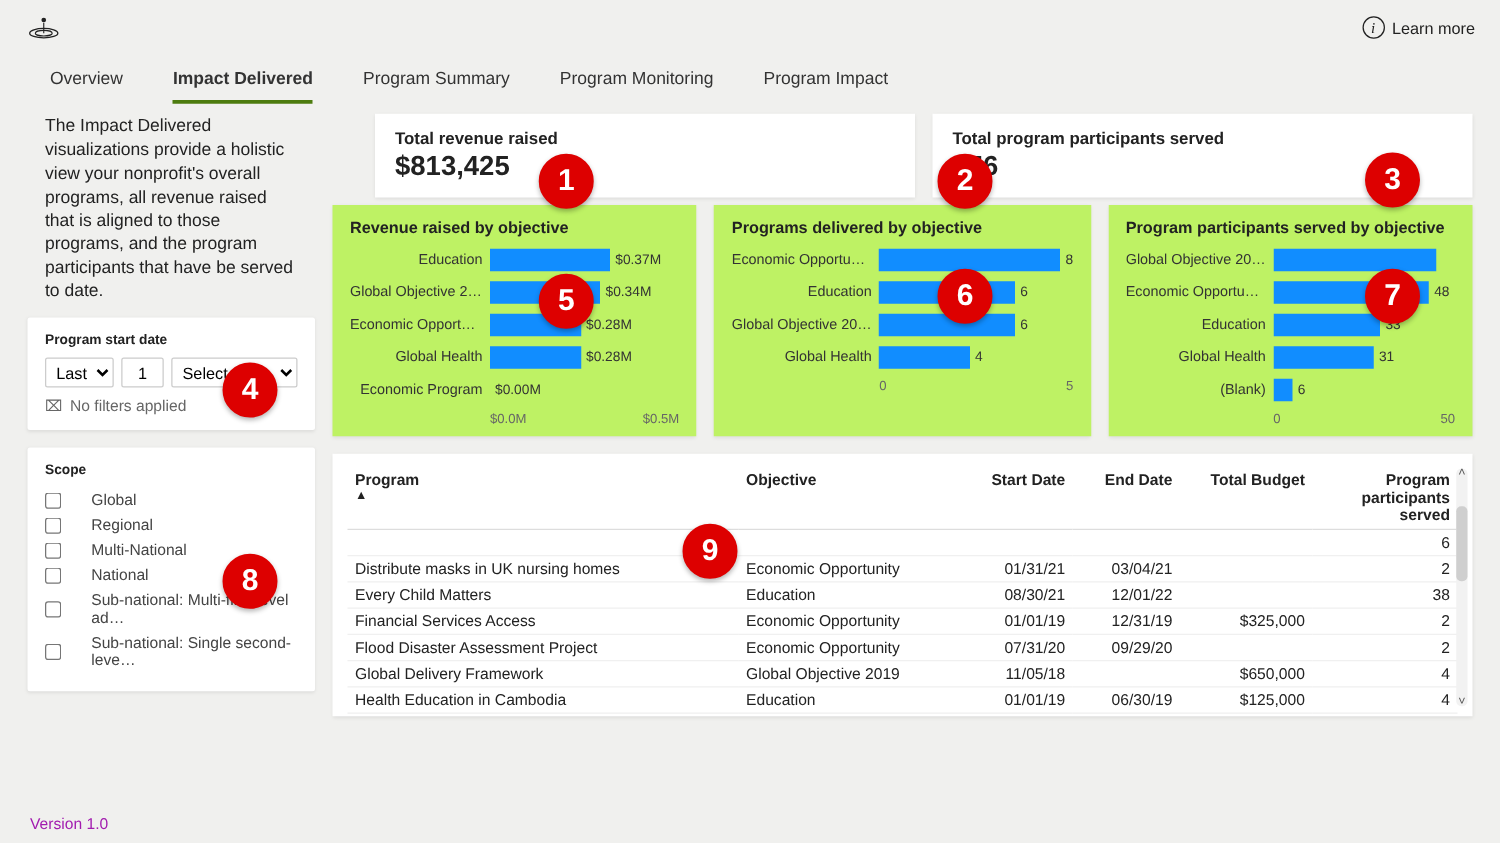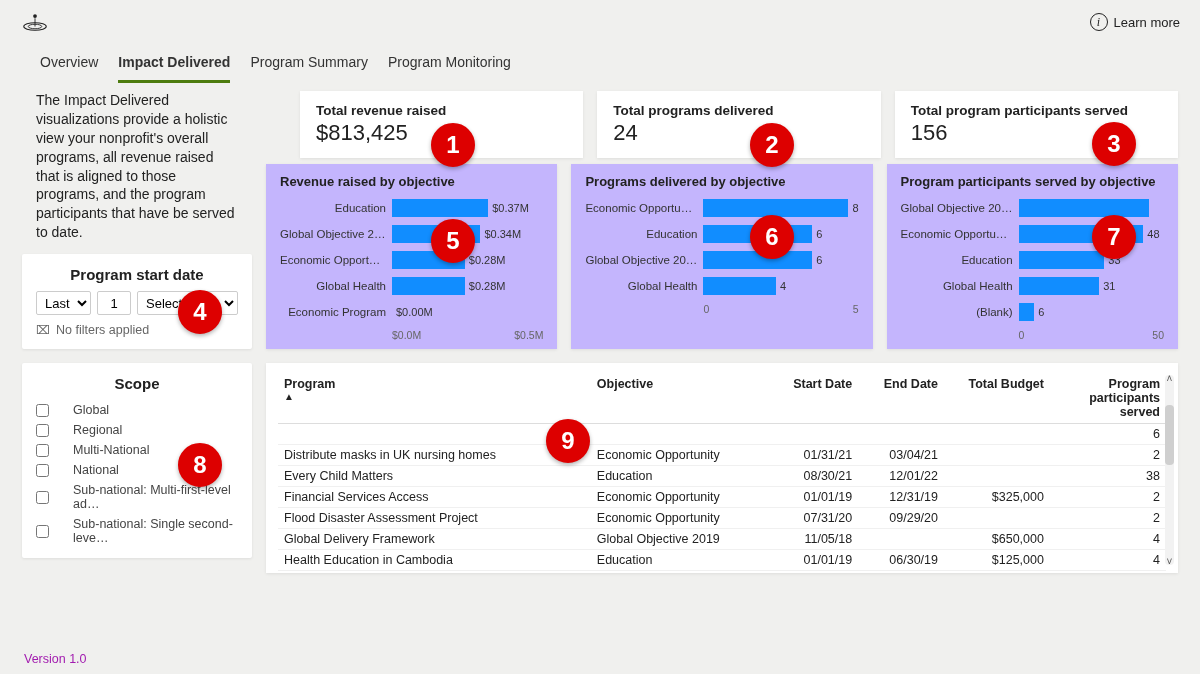--- a/index.html
+++ b/index.html
@@ -15,50 +15,50 @@
   .header {
     display: flex;
     align-items: center;
     padding: 10px 20px 6px 20px;
   }
   .logo-icon { width: 30px; height: 24px; margin-right: 16px; }
   .header-title { font-size: 18px; font-weight: 600; letter-spacing: .2px; }
   .learn-more { margin-left: auto; display: flex; align-items: center; gap: 6px; font-size: 13px; cursor: pointer; }
   .learn-more .circ { width: 18px; height: 18px; border: 1.4px solid #222; border-radius: 50%; display:flex;align-items:center;justify-content:center;font-family:Georgia,serif;font-style:italic;font-size:12px;line-height:1; }
 
-  .tabs { display: flex; gap: 20px; padding: 0 40px 0 40px; margin-top: 6px; border-bottom: 0; }
+  .tabs { display: flex; gap: 40px; padding: 0 40px 0 40px; margin-top: 6px; border-bottom: 0; }
   .tab { padding: 8px 0 10px 0; font-size: 14px; color: #333; cursor: pointer; }
   .tab.active { border-bottom: 3px solid #4d7c0f; font-weight: 700; }
 
   .body-area { display: flex; padding: 8px 22px 0 22px; gap: 14px; }
   .left-col { width: 230px; flex: 0 0 230px; }
   .right-col { flex: 1; display: flex; flex-direction: column; gap: 0; }
 
   .data-as-of { font-size: 13px; color: #222; padding: 8px 14px 8px 14px; }
   .desc { font-size: 14px; color: #222; line-height: 1.35; padding: 0 14px 12px 14px; }
 
   .panel { background: #fff; border-radius: 2px; box-shadow: 0 1px 3px rgba(0,0,0,.08); padding: 12px 14px; margin-bottom: 14px; }
-  .panel-label { font-size: 15px; font-weight: 600; margin-bottom: 8px; text-align: center; }
+  .panel-label { font-size: 11px; font-weight: 600; margin-bottom: 8px; }
   .filter-row { display: flex; gap: 6px; align-items:center; margin-bottom: 8px; }
   .filter-row select, .filter-row input {
     border: 1px solid #ccc; background:#fff; font: inherit; padding: 3px 4px; border-radius: 2px;
   }
   .filter-row select { height: 24px; }
   .filter-row input { width: 34px; height: 24px; text-align: center; }
   .no-filters { display:flex; align-items:center; gap:6px; color:#666; font-size: 12.5px; }
   .clear-icon { width:14px;height:14px;display:inline-flex;align-items:center;justify-content:center;font-size:12px;color:#666;}
 
   .scope-item { display:flex; align-items:center; gap:24px; padding:3px 0; font-size:12.5px; color:#444; }
   .scope-item input[type=checkbox]{ width:13px;height:13px; border:1px solid #bbb; }
 
   .kpi-row { display:flex; gap:14px;margin-left:34px; }
   .kpi-card { background:#fff; flex:1; padding: 12px 16px; box-shadow: 0 1px 3px rgba(0,0,0,.08); position:relative; }
   .kpi-title { font-size: 13.5px; font-weight:600; }
-  .kpi-value { font-size: 22px; font-weight:400; margin-top: 2px; }
-  .chart-card { background:#c4b5fd; flex:1; padding: 10px 14px 8px 14px; box-shadow: 0 1px 3px rgba(0,0,0,.08); position:relative; margin-top: 6px; }
+  .kpi-value { font-size: 22px; font-weight:700; margin-top: 2px; }
+  .chart-card { background:#bef264; flex:1; padding: 10px 14px 8px 14px; box-shadow: 0 1px 3px rgba(0,0,0,.08); position:relative; margin-top: 6px; }
   .chart-title { font-size: 13px; font-weight:600; margin-bottom: 6px; }
   .chart-row { display:flex; gap:14px; }
 
   .hbar-row { display:flex; align-items:center; height: 26px; }
   .hbar-label { font-size: 11.5px; color: #333; text-align:right; padding-right:6px; flex: 0 0 auto; white-space:nowrap; overflow:hidden; text-overflow:ellipsis;}
   .hbar-track { flex: 1; position: relative; height: 18px; display:flex; align-items:center; }
   .hbar-fill { background:#118dff; height: 18px; }
   .hbar-value-outside { font-size: 11px; color: #333; margin-left: 4px; }
   .axis { display:flex; justify-content:space-between; font-size:10.5px; color:#666; margin-top:4px; padding-left: 0; }
 
@@ -93,20 +93,21 @@
     <span class="circ">i</span>
     <span>Learn more</span>
   </div>
 </div>
 
 <div class="tabs">
   <div class="tab">Overview</div>
   <div class="tab active">Impact Delivered</div>
   <div class="tab">Program Summary</div>
   <div class="tab">Program Monitoring</div>
+  <div class="tab">Program Impact</div>
 </div>
 
 <div class="body-area">
 
   <div class="left-col">
     <div class="desc">The Impact Delivered visualizations provide a holistic view your nonprofit's overall programs, all revenue raised that is aligned to those programs, and the program participants that have be served to date.</div>
 
     <div class="panel" style="position:relative;">
       <div class="panel-label">Program start date</div>
       <div class="filter-row">
@@ -149,24 +150,20 @@
           </label>
         </div>
     </div>
   </div>
 
   <div class="right-col">
     <div class="kpi-row">
       <div class="kpi-card">
         <div class="kpi-title">Total revenue raised</div>
         <div class="kpi-value">$813,425</div>
-      </div>
-      <div class="kpi-card">
-        <div class="kpi-title">Total programs delivered</div>
-        <div class="kpi-value">24</div>
       </div>
       <div class="kpi-card">
         <div class="kpi-title">Total program participants served</div>
         <div class="kpi-value">156</div>
       </div>
     </div>
 
     <div class="chart-row">
       <div class="chart-card">
         <div class="chart-title">Revenue raised by objective</div>

